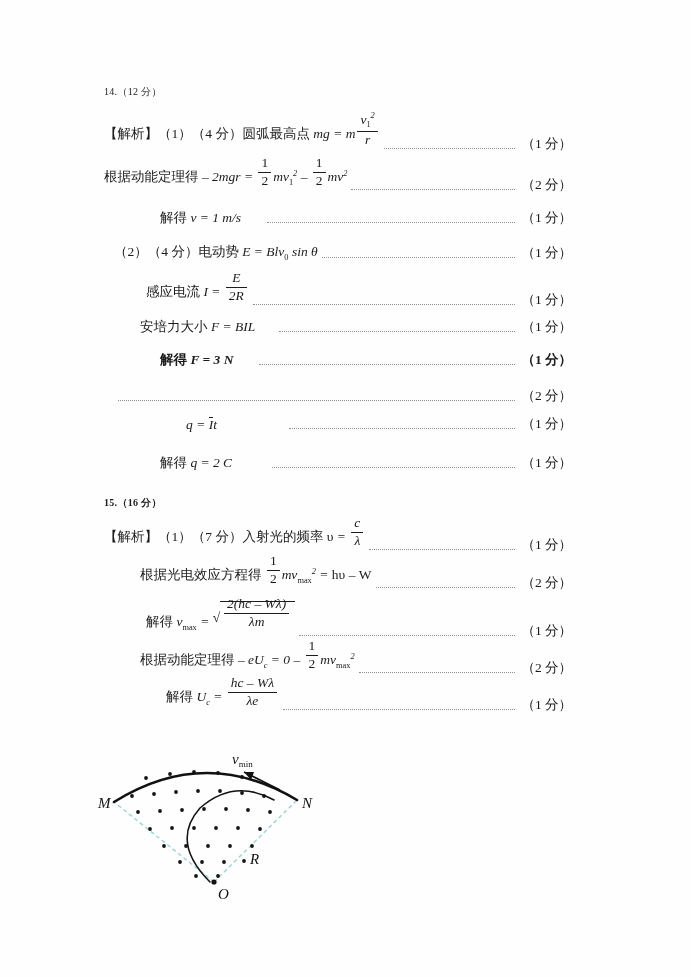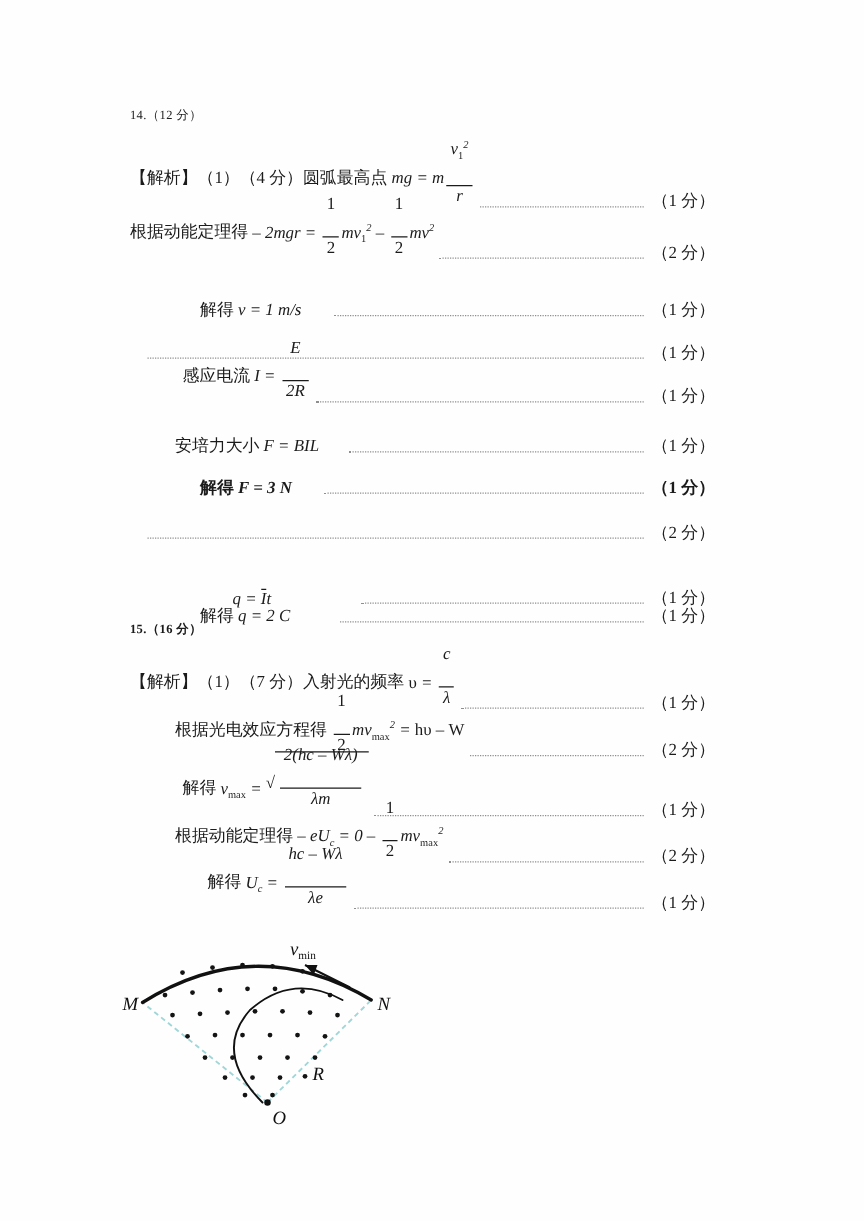--- a/index.html
+++ b/index.html
@@ -45,41 +45,40 @@
     border-bottom: 1.5px dotted #8e8e8e;
     margin: 0 4px 4px 4px;
     height: 1px;
     align-self: flex-end;
   }
   .pts {
     flex: 0 0 auto;
     font-size: 13.5px;
     white-space: nowrap;
     padding-left: 2px;
-    margin-top: 30px;
   }
 
   
   .m {
     font-family: "Liberation Serif", "DejaVu Serif", serif;
     font-style: italic;
     white-space: nowrap;
   }
   .up { font-style: normal; }
   .frac {
     display: inline-flex;
     flex-direction: column;
     vertical-align: middle;
     text-align: center;
     margin: 0 2px;
     position: relative;
     top: -0.42em;
     line-height: 1.08;
   }
-  .frac .num { border-bottom: 1.1px solid #1b1b1b; padding: 0 3px 18px 3px; }
+  .frac .num { border-bottom: 1.1px solid #1b1b1b; padding: 0 3px 1px 3px; }
   .frac .den { padding: 1px 3px 0 3px; }
   sup.e { font-size: .62em; vertical-align: super; font-style: italic; }
   sub.e { font-size: .62em; vertical-align: sub; font-style: normal; }
   sub.ei { font-size: .62em; vertical-align: sub; font-style: italic; }
   .sq {
     display: inline-flex;
     align-items: stretch;
     vertical-align: middle;
     position: relative;
     top: -0.38em;
@@ -155,20 +154,26 @@
   <div class="row" style="left:160px; top:209px; width:412px;">
     <span class="txt">
       <span>解得</span>
       <span class="m">v = 1 m/s</span>
     </span>
     <span class="leader" style="margin-left:26px;"></span>
     <span class="pts">（1 分）</span>
   </div>
 
   <div class="row" style="left:114px; top:243px; width:458px;">
+    <span class="txt">
+      <span>（2）（4 分）</span><span>电动势</span>
+      <span class="m">
+        <span>E = Blv</span><sub class="e">0</sub> <span>sin θ</span>
+      </span>
+    </span>
     <span class="leader"></span>
     <span class="pts">（1 分）</span>
   </div>
 
   <div class="row" style="left:146px; top:277px; width:426px;">
     <span class="txt">
       <span>感应电流</span>
       <span class="m">
         <span>I</span> =
         <span class="frac">
@@ -197,21 +202,21 @@
     </span>
     <span class="leader" style="margin-left:26px;"></span>
     <span class="pts">（1 分）</span>
   </div>
 
   <div class="row" style="left:114px; top:387px; width:458px;">
     <span class="leader"></span>
     <span class="pts">（2 分）</span>
   </div>
 
-  <div class="row" style="left:186px; top:439px; width:386px;text-align:right;">
+  <div class="row" style="left:186px; top:415px; width:386px;text-align:right;">
     <span class="txt">
       <span class="m">
         <span>q =</span> <span class="ovl m">I</span><span>t</span>
       </span>
     </span>
     <span class="leader" style="margin-left:72px;"></span>
     <span class="pts">（1 分）</span>
   </div>
 
   <div class="row" style="left:160px; top:454px; width:412px;">

